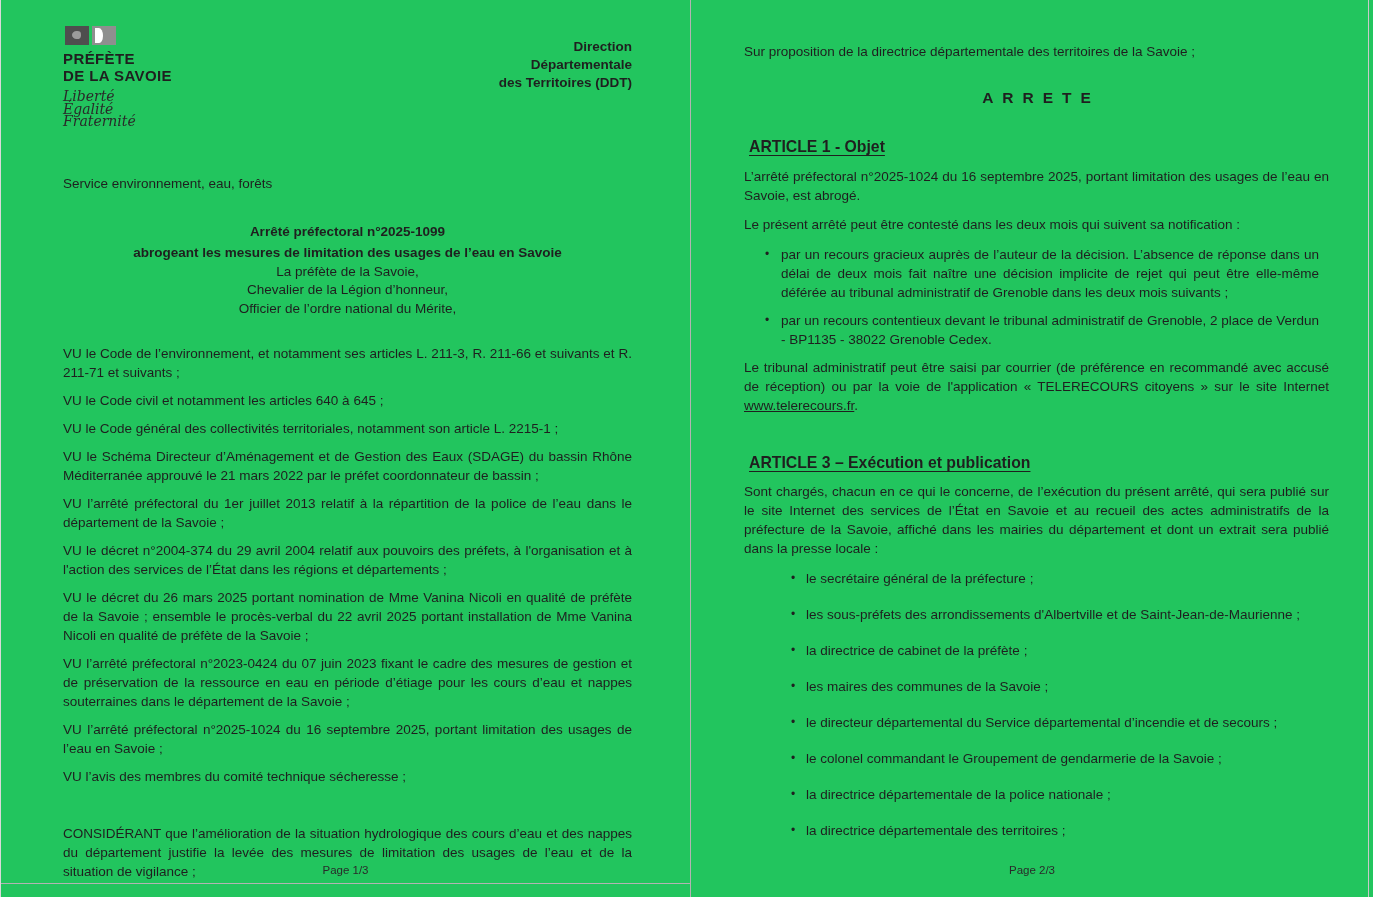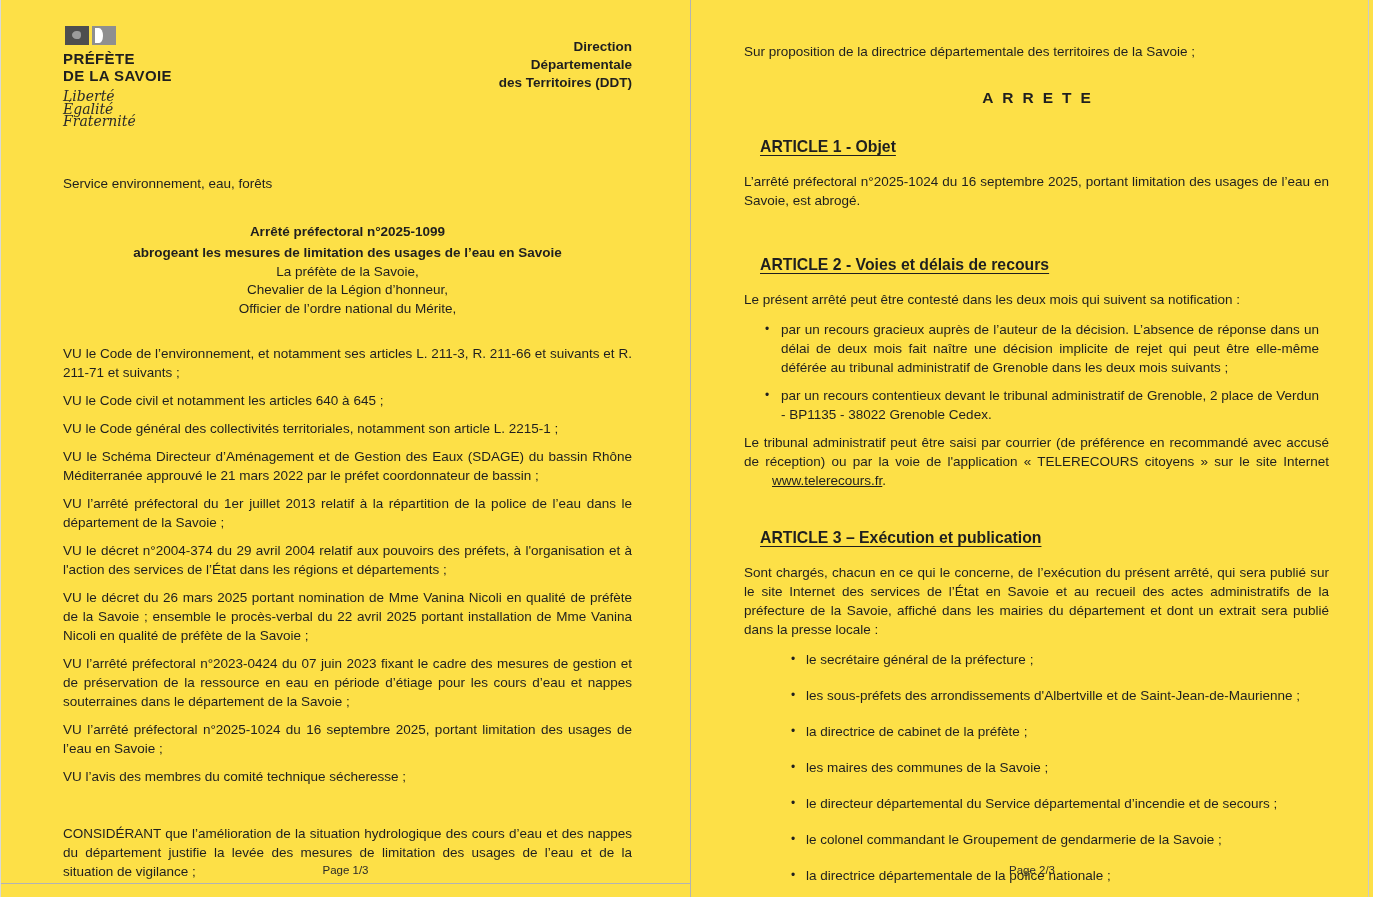--- a/index.html
+++ b/index.html
@@ -1,19 +1,19 @@
 <!DOCTYPE html>
 <html lang="fr"><head>
 <meta charset="utf-8">
 <style>
   html,body{margin:0;padding:0;background:#ffffff;}
   .canvas{
     position:relative;
     width:1373px;height:897px;
-    background:#fde047;
+    background:#22c55e;
     font-family:"Liberation Sans", sans-serif;
     color:#1f1f1f;
     font-size:13.5px;
     line-height:19px;
     overflow:hidden;
   }
   .page{position:absolute;top:0;height:897px;box-sizing:border-box;}
   .page1{left:0;width:690px;padding:26px 58px 0 62px;border-left:1px solid #d9d9d9;}
   .page2{left:691px;width:682px;padding:42px 44px 0 53px;}
   .divider{position:absolute;left:690px;top:0;width:1px;height:897px;background:#b3b3b3;}
@@ -38,31 +38,31 @@
 
   .vu-block{margin-top:26px;}
   .vu-block p{margin:4px 0 9px 0;text-align:justify;}
   .considerant{margin:38px 0 0 0;text-align:justify;}
 
   .footer{position:absolute;left:0;right:0;bottom:17px;text-align:center;font-size:11.5px;color:#2a2a2a;}
 
   
   .proposition{margin:0;}
   .arrete-title{margin:27px 0 0 0;text-align:center;font-weight:bold;font-size:15.5px;letter-spacing:9px;text-indent:9px;}
-  .article-heading{margin:16px;font-weight:bold;text-decoration:underline;text-underline-offset:3px;}
+  .article-heading{margin:5px;font-weight:bold;text-decoration:underline;text-underline-offset:3px;}
   .a1-heading{margin-top:30px;}
   .a1-body{margin:11px 0 0 0;text-align:justify;}
   .a2-heading{margin-top:45px;}
   .a2-intro{margin:10px 0 0 0;}
   ul.bullets{list-style:none;margin:11px 8px 0 0;padding:0;}
   ul.bullets li{position:relative;text-align:justify;}
   ul.a2-bullets li{padding-left:37px;padding-right:2px;margin-bottom:9px;}
   ul.a2-bullets li::before{content:"•";position:absolute;left:21px;top:0;font-size:12px;}
   .tribunal{margin:7px 0 0 0;text-align:justify;}
-  .tribunal .link{text-decoration:underline;color:#1f1f1f;margin-left:28px;}
+  .tribunal .link{text-decoration:underline;color:#1f1f1f;}
   .a3-heading{margin-top:38px;}
   .a3-intro{margin:10px 0 0 0;text-align:justify;}
   ul.a3-bullets li{padding-left:62px;margin-bottom:17px;}
   ul.a3-bullets li::before{content:"•";position:absolute;left:47px;top:0;font-size:12px;}
 </style>
 </head>
 <body>
 
 <div class="canvas">
 
@@ -125,21 +125,20 @@
 
   <section class="page page2">
 
     <p class="proposition">Sur proposition de la directrice départementale des territoires de la Savoie ;</p>
 
     <p class="arrete-title">ARRETE</p>
 
     <h3 class="article-heading a1-heading">ARTICLE 1 - Objet</h3>
     <p class="a1-body">L’arrêté préfectoral n°2025-1024 du 16 septembre 2025, portant limitation des usages de l’eau en Savoie, est abrogé.</p>
 
-    <h3 class="article-heading a2-heading">ARTICLE 2 - Voies et délais de recours</h3>
     <p class="a2-intro">Le présent arrêté peut être contesté dans les deux mois qui suivent sa notification :</p>
     <ul class="bullets a2-bullets">
       <li>par un recours gracieux auprès de l’auteur de la décision. L’absence de réponse dans un délai de deux mois fait naître une décision implicite de rejet qui peut être elle-même déférée au tribunal administratif de Grenoble dans les deux mois suivants ;</li>
       <li>par un recours contentieux devant le tribunal administratif de Grenoble, 2 place de Verdun - BP1135 - 38022 Grenoble Cedex.</li>
     </ul>
     <p class="tribunal"><span>Le tribunal administratif peut être saisi par courrier (de préférence en recommandé avec accusé de réception) ou par la voie de l'application « TELERECOURS citoyens » sur le site Internet </span><span class="link">www.telerecours.fr</span><span>.</span></p>
 
     <h3 class="article-heading a3-heading">ARTICLE 3 – Exécution et publication</h3>
     <p class="a3-intro">Sont chargés, chacun en ce qui le concerne, de l’exécution du présent arrêté, qui sera publié sur le site Internet des services de l’État en Savoie et au recueil des actes administratifs de la préfecture de la Savoie, affiché dans les mairies du département et dont un extrait sera publié dans la presse locale :</p>
     <ul class="bullets a3-bullets">

